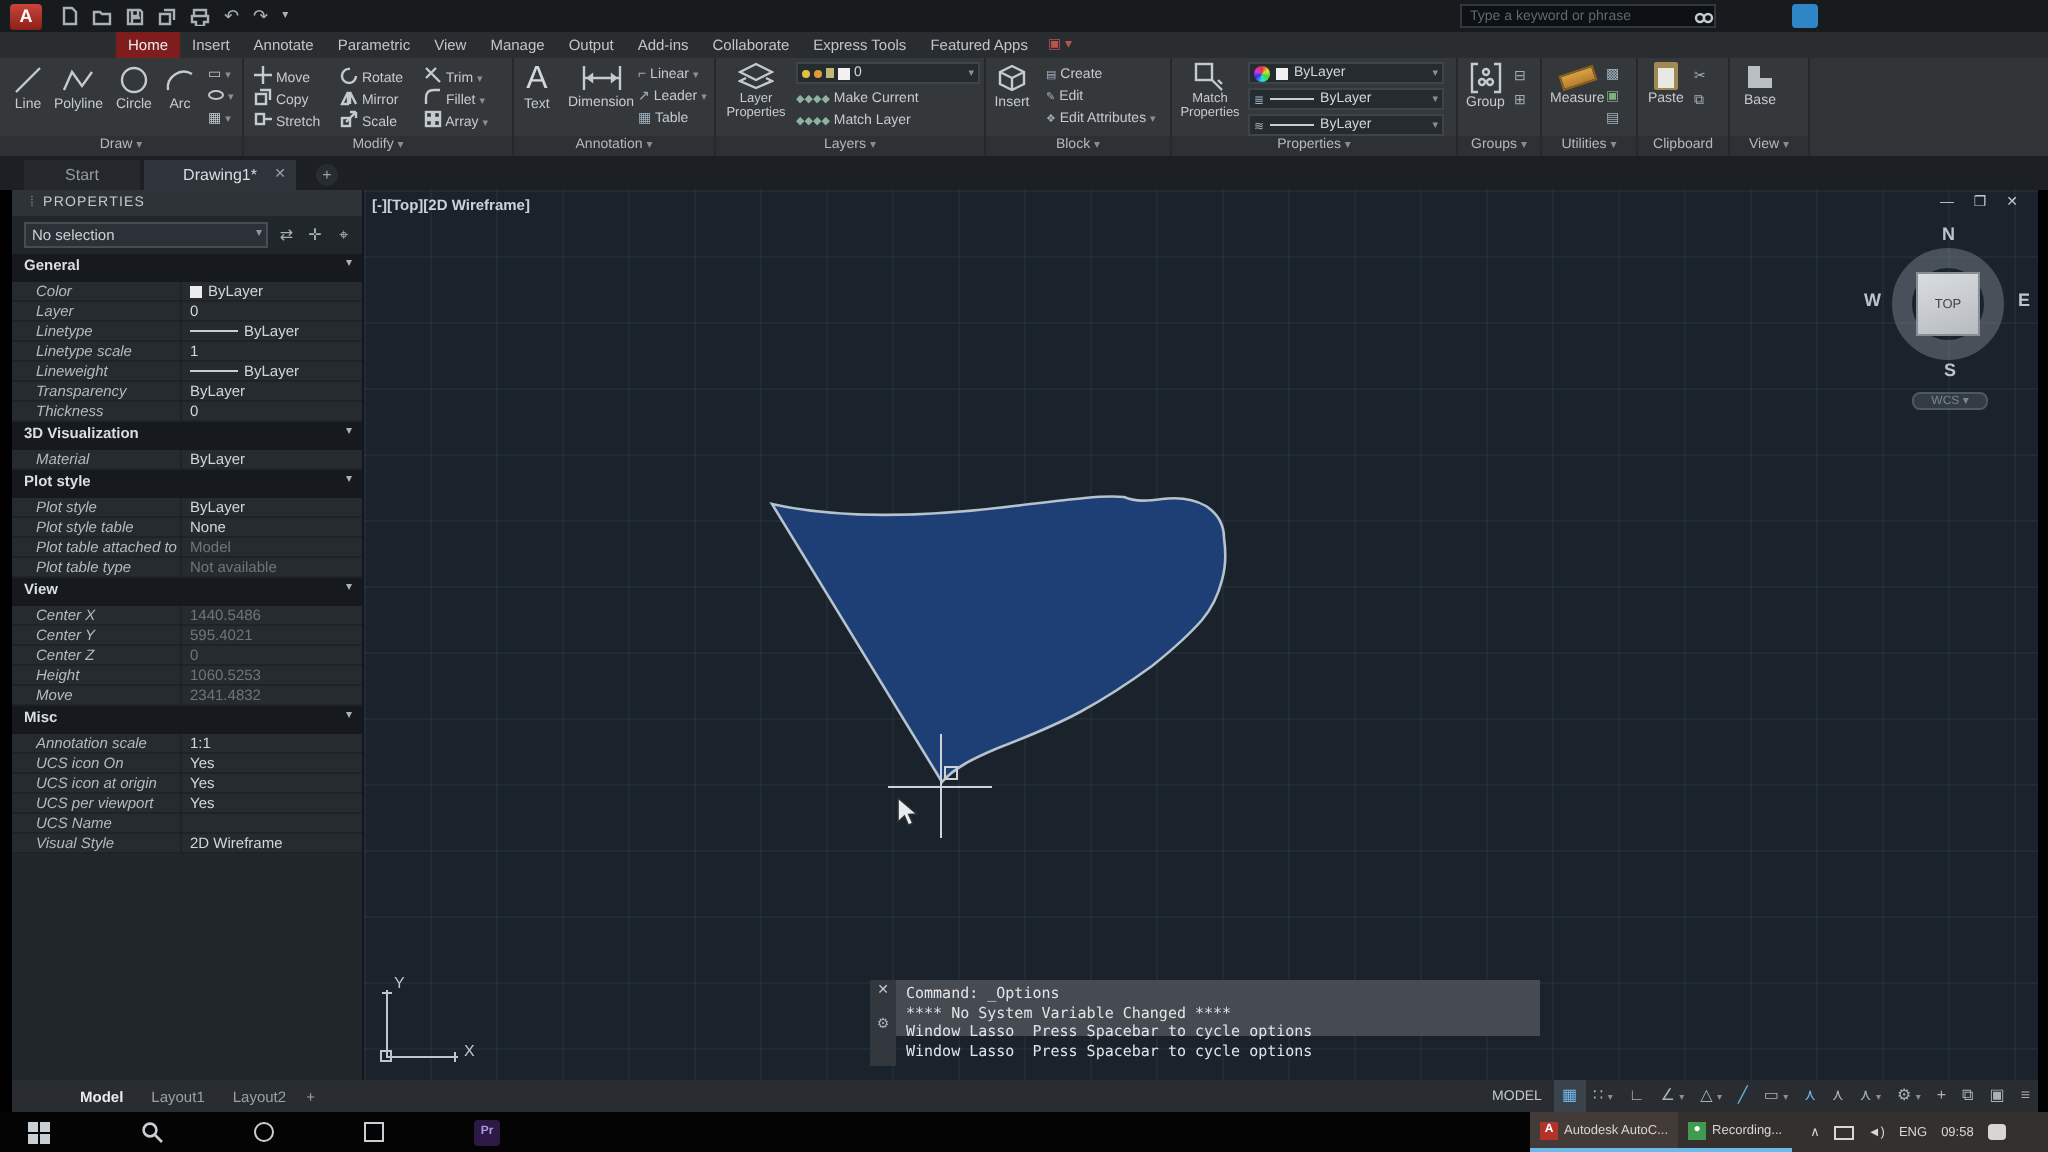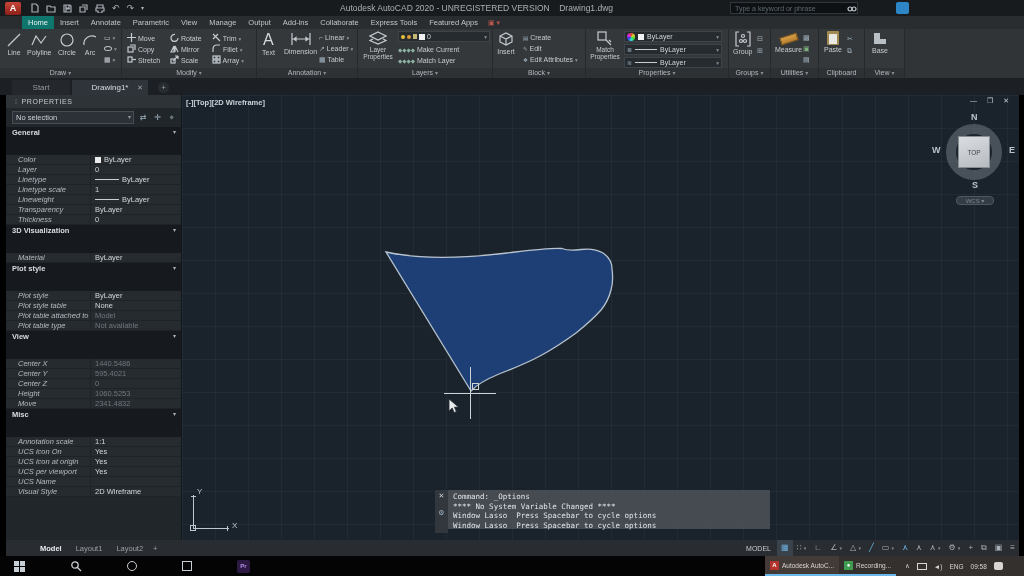--- a/index.html
+++ b/index.html
@@ -13,21 +13,21 @@
 #qat{display:flex;align-items:center;gap:7px;margin-left:10px;}
 #qat .qi{font-size:9px;color:#a9b0b6;line-height:14px;}
 #qat svg .s{stroke:#a9b0b6;}
 #apptitle{position:absolute;left:340px;top:0;height:16px;line-height:16px;font-size:8.5px;color:#a9b0b5;white-space:pre;}
 #searchbox{position:absolute;left:730px;top:2px;width:128px;height:12px;background:#0d1114;border:1px solid #31373c;display:flex;align-items:center;}
 #searchbox span{font-size:7px;color:#5f6970;padding-left:4px;flex:1;}
 #signin{position:absolute;left:896px;top:2px;width:13px;height:12px;background:#2f86c7;border-radius:2px;}
 
 #ribbontabs{position:absolute;top:16px;left:0;right:0;height:13px;background:#2a2d30;display:flex;padding-left:22px;font-size:7.5px;}
 .rtab{padding:0 6px;line-height:13px;color:#c0c5ca;}
-.rtab.active{background:#0f766e;color:#eaedef;}
+.rtab.active{background:#7f1d1d;color:#eaedef;margin-left:36px;}
 #tabextra{margin-left:4px;line-height:13px;font-size:7px;color:#b8564d;}
 
 #ribbon{position:absolute;top:29px;left:0;right:0;height:49px;background:#34383b;display:flex;}
 .panel{position:relative;height:49px;border-right:1px solid #26292c;flex:0 0 auto;}
 .pc{position:absolute;top:0;left:0;right:0;height:39px;}
 .plab{position:absolute;bottom:0;left:0;right:0;height:10px;background:#2e3134;color:#b3b9bf;font-size:7px;text-align:center;line-height:10px;}
 .plab i{color:#868d93;font-size:6px;}
 .bigbtn{position:absolute;display:flex;flex-direction:column;align-items:center;font-size:7px;color:#c6cbd0;text-align:center;}
 .bigbtn .lbl{margin-top:1px;line-height:7px;}
 .minirow{position:absolute;font-size:7px;color:#c0c6cb;line-height:9px;white-space:nowrap;}
@@ -42,21 +42,21 @@
 #ftab-drawing .x{position:absolute;right:5px;top:0;color:#9aa1a7;font-size:7px;}
 #ftab-plus{margin-left:10px;width:11px;height:11px;margin-bottom:2px;border-radius:50%;background:#272c31;color:#9aa1a7;font-size:8px;line-height:11px;text-align:center;}
 
 #palette{position:absolute;left:6px;top:95px;width:176px;height:445px;background:#21262b;font-size:7.5px;border-right:1px solid #14171a;}
 #palhead{height:13px;background:#2e3338;color:#c5cbd0;font-size:7px;letter-spacing:0.6px;line-height:13px;padding-left:9px;}
 #palhead .grip{color:#7d848a;margin-right:4px;}
 #selrow{display:flex;align-items:center;margin:3px 4px 3px 6px;gap:4px;}
 #selbox{flex:0 0 122px;height:13px;background:#2b3136;border:1px solid #454c53;color:#ccd1d5;line-height:11px;padding:0 3px;position:relative;}
 #selbox i{position:absolute;right:2px;color:#8f969c;font-size:6px;}
 .selicon{width:11px;height:11px;font-size:8px;line-height:11px;text-align:center;color:#9fb3bd;}
-.sechead{height:28px;background:#16191d;color:#d9dee2;font-weight:bold;line-height:11px;padding-left:6px;position:relative;}
+.sechead{height:14px;background:#16191d;color:#d9dee2;font-weight:bold;line-height:11px;padding-left:6px;position:relative;}
 .sechead i{position:absolute;right:5px;top:0;color:#aab1b7;font-size:6px;font-weight:normal;}
 .prow{height:10px;display:flex;background:#262b30;border-bottom:1px solid #1e2327;}
 .plabel{flex:0 0 84px;padding-left:12px;color:#b4bac0;line-height:9px;white-space:nowrap;overflow:hidden;font-style:italic;}
 .pval{flex:1;padding-left:4px;color:#d2d7da;line-height:9px;border-left:1px solid #1e2327;white-space:nowrap;overflow:hidden;}
 .muted .pval{color:#6e767d;}
 .swatch{display:inline-block;width:6px;height:6px;background:#ececec;margin-right:3px;vertical-align:-1px;}
 .lineglyph{display:inline-block;width:24px;border-top:1px solid #c9ced2;margin-right:3px;vertical-align:2px;}
 
 #canvas{position:absolute;left:182px;top:95px;width:837px;height:445px;background:#1a232c;overflow:hidden;
 background-image:repeating-linear-gradient(to right,rgba(140,170,200,0.06) 0 1px,transparent 1px 33px),repeating-linear-gradient(to bottom,rgba(140,170,200,0.06) 0 1px,transparent 1px 33px);}
@@ -73,21 +73,21 @@
 #cursor{position:absolute;left:266px;top:304px;}
 #ucs{position:absolute;left:0px;top:390px;width:70px;height:55px;}
 .ucsline{position:absolute;background:#bfc6cb;}
 .ucslbl{position:absolute;font-size:8px;color:#bfc6cb;}
 #ucsbox{position:absolute;left:8px;top:40px;width:6px;height:6px;border:1px solid #bfc6cb;}
 
 #cmdwin{position:absolute;left:435px;top:490px;width:335px;height:57px;z-index:5;}
 #cmdside{position:absolute;left:0;top:0;width:13px;height:43px;background:rgba(52,57,62,0.95);text-align:center;}
 #cmdside .cx{display:block;color:#c3c9ce;font-size:7px;line-height:11px;}
 #cmdside .cw{display:block;color:#9fb3c4;font-size:7px;line-height:11px;margin-top:6px;}
-#cmdhist{position:absolute;left:13px;right:0;top:0;height:39px;background:rgba(74,79,85,0.93);padding:2px 5px;font-family:"DejaVu Sans Mono",monospace;font-size:7.5px;line-height:9.7px;color:#e2e5e8;white-space:pre;}
+#cmdhist{position:absolute;left:13px;right:0;top:0;height:28px;background:rgba(74,79,85,0.93);padding:2px 5px;font-family:"DejaVu Sans Mono",monospace;font-size:7.5px;line-height:9.7px;color:#e2e5e8;white-space:pre;}
 #cmdinput{position:absolute;left:13px;right:0;bottom:0;height:14px;background:#2f343a;border:1px solid #5b6168;display:flex;align-items:center;padding:0 4px;font-family:"DejaVu Sans Mono",monospace;font-size:7.5px;color:#dfe3e6;}
 #cmdinput .lassoicon{width:9px;height:7px;border:1px solid #8fb8da;margin-right:4px;}
 #cmdinput .dd{margin-left:auto;color:#9aa1a7;font-size:6px;}
 
 #statusbar{position:absolute;left:6px;right:5px;top:540px;height:16px;background:#292d32;display:flex;align-items:center;font-size:7.5px;}
 #layouts{display:flex;align-items:center;margin-left:28px;gap:2px;}
 #layouts .lt{padding:0 6px;color:#99a0a6;}
 #layouts .lt.active{color:#e8ebee;font-weight:bold;}
 #layouts .plus{color:#99a0a6;margin-left:2px;}
 #stright{margin-left:auto;display:flex;align-items:center;}
@@ -140,21 +140,20 @@
       </span>
     <span class="qi">
         <svg width="10" height="9">
           <path class="s" d="M2 4V1h6v3 M1 4h8v3H7v2H3V7H1z"></path>
         </svg>
       </span>
     <span class="qi">↶</span>
     <span class="qi">↷</span>
     <span class="qi" style="font-size:6px;">▾</span>
   </div>
-  <div id="apptitle">Autodesk AutoCAD 2020 - UNREGISTERED VERSION    Drawing1.dwg</div>
   <div id="searchbox">
     <span>Type a keyword or phrase</span>
     <svg width="10" height="9">
         <circle class="s" cx="3" cy="5" r="2"></circle>
         <circle class="s" cx="7" cy="5" r="2"></circle>
       </svg>
   </div>
   <div id="signin"></div>
 </div>
 

